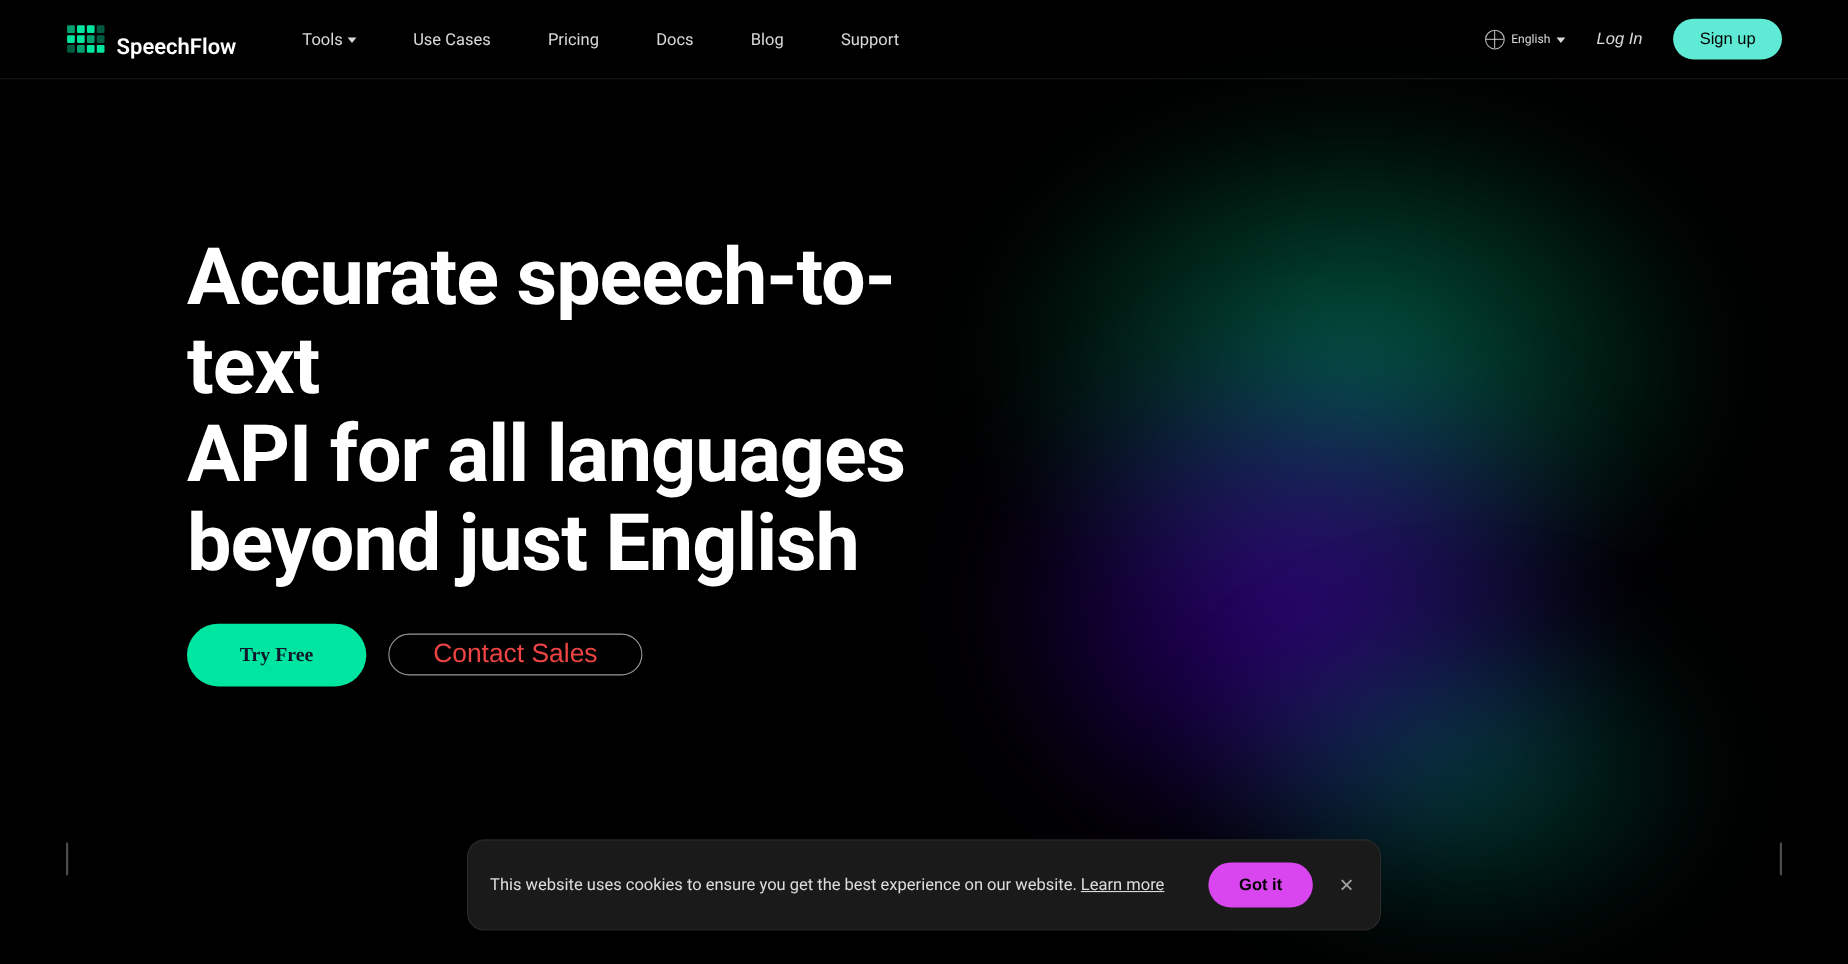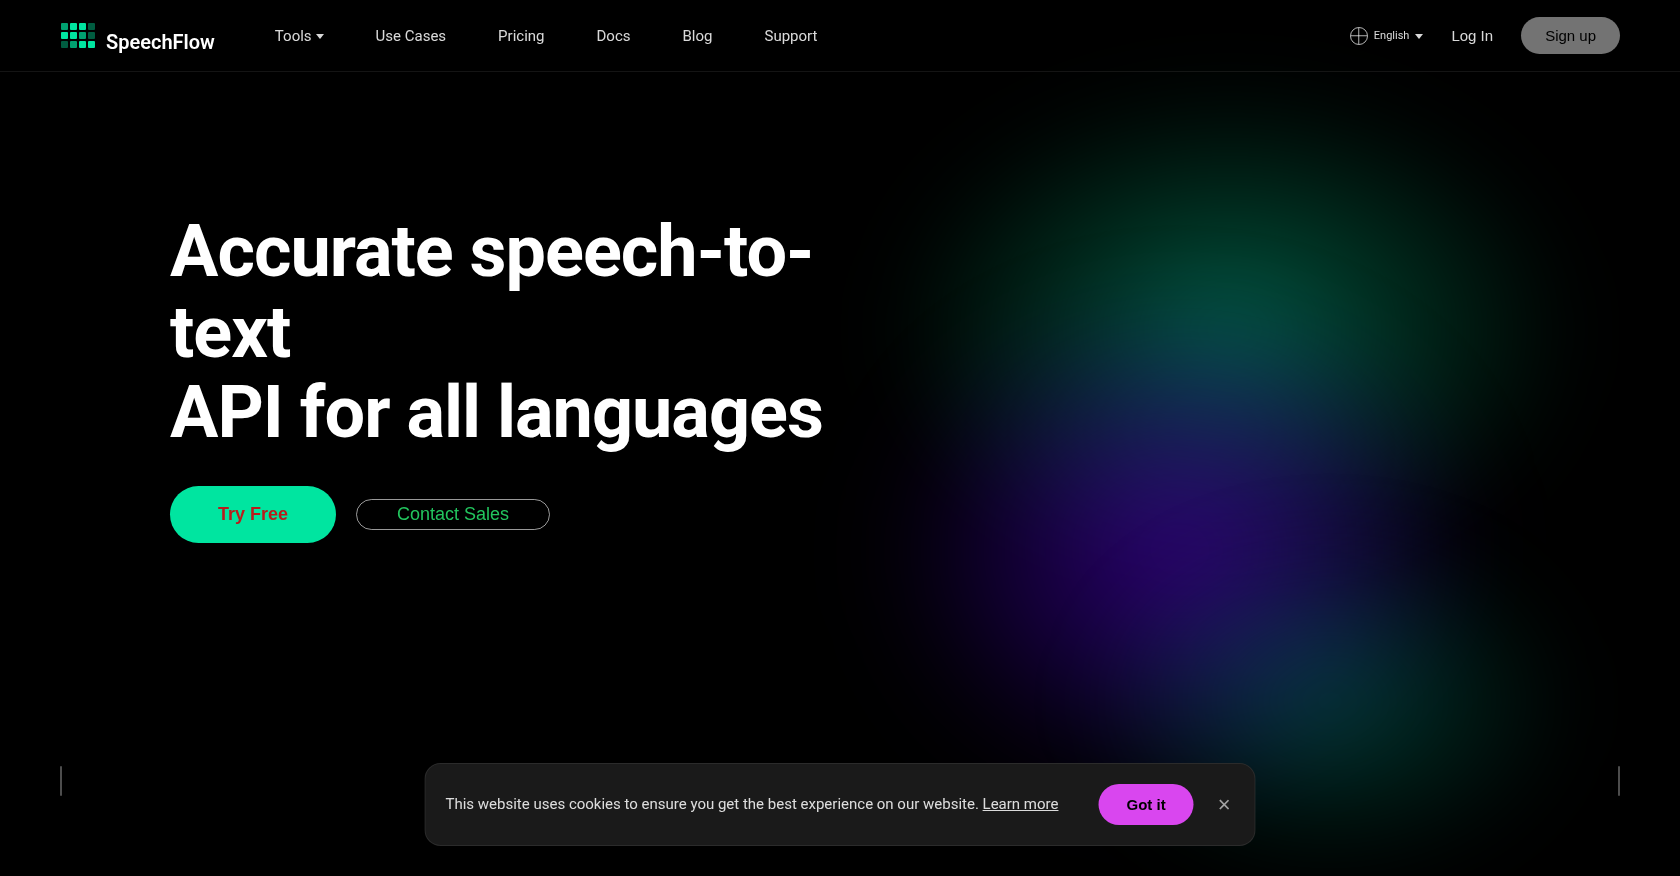--- a/index.html
+++ b/index.html
@@ -177,26 +177,27 @@
       transform: translateX(-50%);
     }
 
     .btn-login {
       font-size: 15px;
       color: rgba(255,255,255,0.85);
       background: none;
       border: none;
       cursor: pointer;
       padding: 8px 4px;
+      font-style: italic;
     }
 
     .btn-signup {
       font-size: 15px;
       color: #000;
-      background: #737373;
+      background: #5eead4;
       border: none;
       border-radius: 24px;
       padding: 10px 24px;
       cursor: pointer;
       font-weight: 500;
     }
 
     
     .hero {
       position: relative;
@@ -222,36 +223,37 @@
     }
 
     .hero-buttons {
       display: flex;
       gap: 20px;
       align-items: center;
     }
 
     .btn-try-free {
       background: #00e5a0;
-      color: #b91c1c;
+      color: #0f172a;
       border: none;
       border-radius: 40px;
       padding: 18px 48px;
       font-size: 18px;
       font-weight: 600;
       cursor: pointer;
+      font-family: Liberation Serif, serif;
     }
 
     .btn-contact {
       background: transparent;
-      color: #22c55e;
+      color: #ef4444;
       border: 1.5px solid rgba(255,255,255,0.6);
       border-radius: 40px;
       padding: 4px 40px;
-      font-size: 18px;
+      font-size: 24px;
       font-weight: 500;
       cursor: pointer;
     }
 
     
     .scroll-indicators {
       position: absolute;
       bottom: 80px;
       left: 0;
       right: 0;
@@ -386,20 +388,21 @@
     </div>
     <button class="btn-login">Log In</button>
     <button class="btn-signup">Sign up</button>
   </div>
 </nav>
 
 <section class="hero">
   <h1 class="hero-title">
     <span>Accurate speech-to-text</span><br>
     <span>API for all languages</span><br>
+    <span>beyond just English</span>
   </h1>
   <div class="hero-buttons">
     <button class="btn-try-free">Try Free</button>
     <button class="btn-contact">Contact Sales</button>
   </div>
 </section>
 
 <div class="scroll-indicators">
   <div class="scroll-line"></div>
   <div class="scroll-line"></div>

